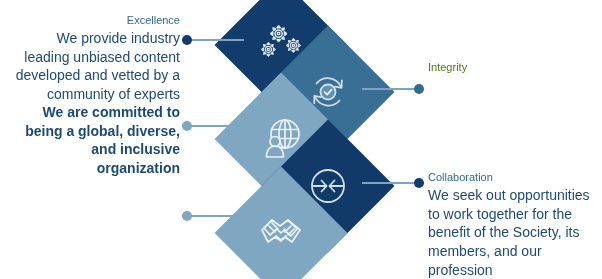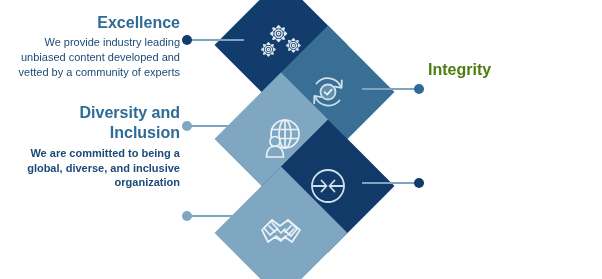--- a/index.html
+++ b/index.html
@@ -79,28 +79,28 @@
   #conn-diversity       { left: 182px; top: 121px; width: 62px; }
   #conn-professionalism { left: 182px; top: 211px; width: 62px; }
   #conn-integrity       { left: 362px; top: 84px;  width: 62px; }
   #conn-collaboration   { left: 362px; top: 178px; width: 62px; }
 
   
   .block {
     position: absolute;
   }
   .block .heading {
-    font-size: 16px;
+    font-size: 11px;
     color: #2e6b96;
     line-height: 1.28;
     margin: 0 0 2px 0;
-    font-weight: bold;
+    font-weight: normal;
   }
   .block .body {
-    font-size: 11px;
+    font-size: 14px;
     color: #1c4a78;
     line-height: 1.33;
     margin: 0;
   }
   .block.align-right { text-align: right; }
   .block.align-left  { text-align: left; }
 
   #txt-excellence      { left: 8px;   top: 13px;  width: 172px; }
   #txt-diversity       { left: 8px;   top: 103px; width: 172px; }
   #txt-professionalism { left: 8px;   top: 193px; width: 172px; }
@@ -235,25 +235,26 @@
     <span class="line" style="background: rgb(127, 164, 191);"></span>
     <span class="dot" style="background: rgb(18, 60, 107);"></span>
   </div>
 
   <div class="block align-right" id="txt-excellence">
     <p class="heading" style="color: rgb(46, 107, 150);">Excellence</p>
     <p class="body" style="color: rgb(28, 74, 120);">We provide industry leading unbiased content developed and vetted by a community of experts</p>
   </div>
 
   <div class="block align-right" id="txt-diversity">
-    <p class="heading" style="color: rgb(46, 107, 150);">Diversity and Inclusion</p>
     <p class="body" style="color: rgb(28, 74, 120); font-weight: bold;">We are committed to being a global, diverse, and inclusive organization</p>
   </div>
 
 
   <div class="block align-left" id="txt-integrity">
     <p class="heading" style="color: #4d7c0f;">Integrity</p>
   </div>
 
   <div class="block align-left" id="txt-collaboration">
+    <p class="heading" style="color: rgb(46, 107, 150);">Collaboration</p>
+    <p class="body" style="color: rgb(28, 74, 120);">We seek out opportunities to work together for the benefit of the Society, its members, and our profession</p>
   </div>
 
 </div>
 
 </body></html>

